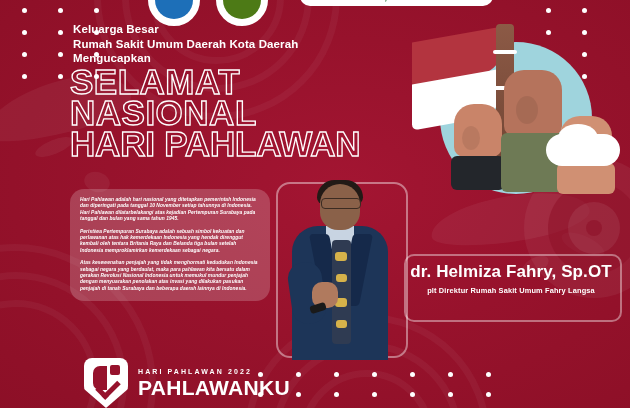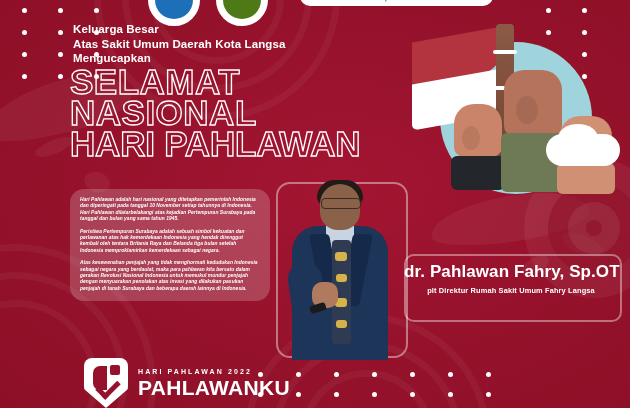--- a/index.html
+++ b/index.html
@@ -312,21 +312,21 @@
     <div class="logo-circ l2">
       <div class="inner"></div>
     </div>
     <div class="addr-pill">
       <span>Provinsi Aceh, Kode Pos : 24416</span>
     </div>
   </div>
 
   <div class="greet">
     <div>Keluarga Besar</div>
-    <div>Atas Sakit Umum Daerah Kota Langsa</div>
+    <div>Rumah Sakit Umum Daerah Kota Daerah</div>
     <div>Mengucapkan</div>
   </div>
 
   <div class="headline">
     <div class="hl">SELAMAT</div>
     <div class="hl">NASIONAL</div>
     <div class="hl w2">HARI PAHLAWAN</div>
   </div>
 
 
@@ -385,21 +385,21 @@
     <div class="ph-arm"></div>
     <div class="ph-fist"></div>
     <div class="ph-watch"></div>
     <div class="ph-hair"></div>
     <div class="ph-head"></div>
     <div class="ph-glass"></div>
   </div>
 
   <div class="name-frame"></div>
   <div class="name-wrap">
-    <div class="nm">dr. Pahlawan Fahry, Sp.OT</div>
+    <div class="nm">dr. Helmiza Fahry, Sp.OT</div>
     <div class="rl">plt Direktur Rumah Sakit Umum Fahry Langsa</div>
   </div>
 
   <div class="brand">
     <div class="brand-mark">
       <div class="shield"></div>
       <div class="cut"></div>
       <div class="dot"></div>
       <div class="chk"></div>
     </div>

